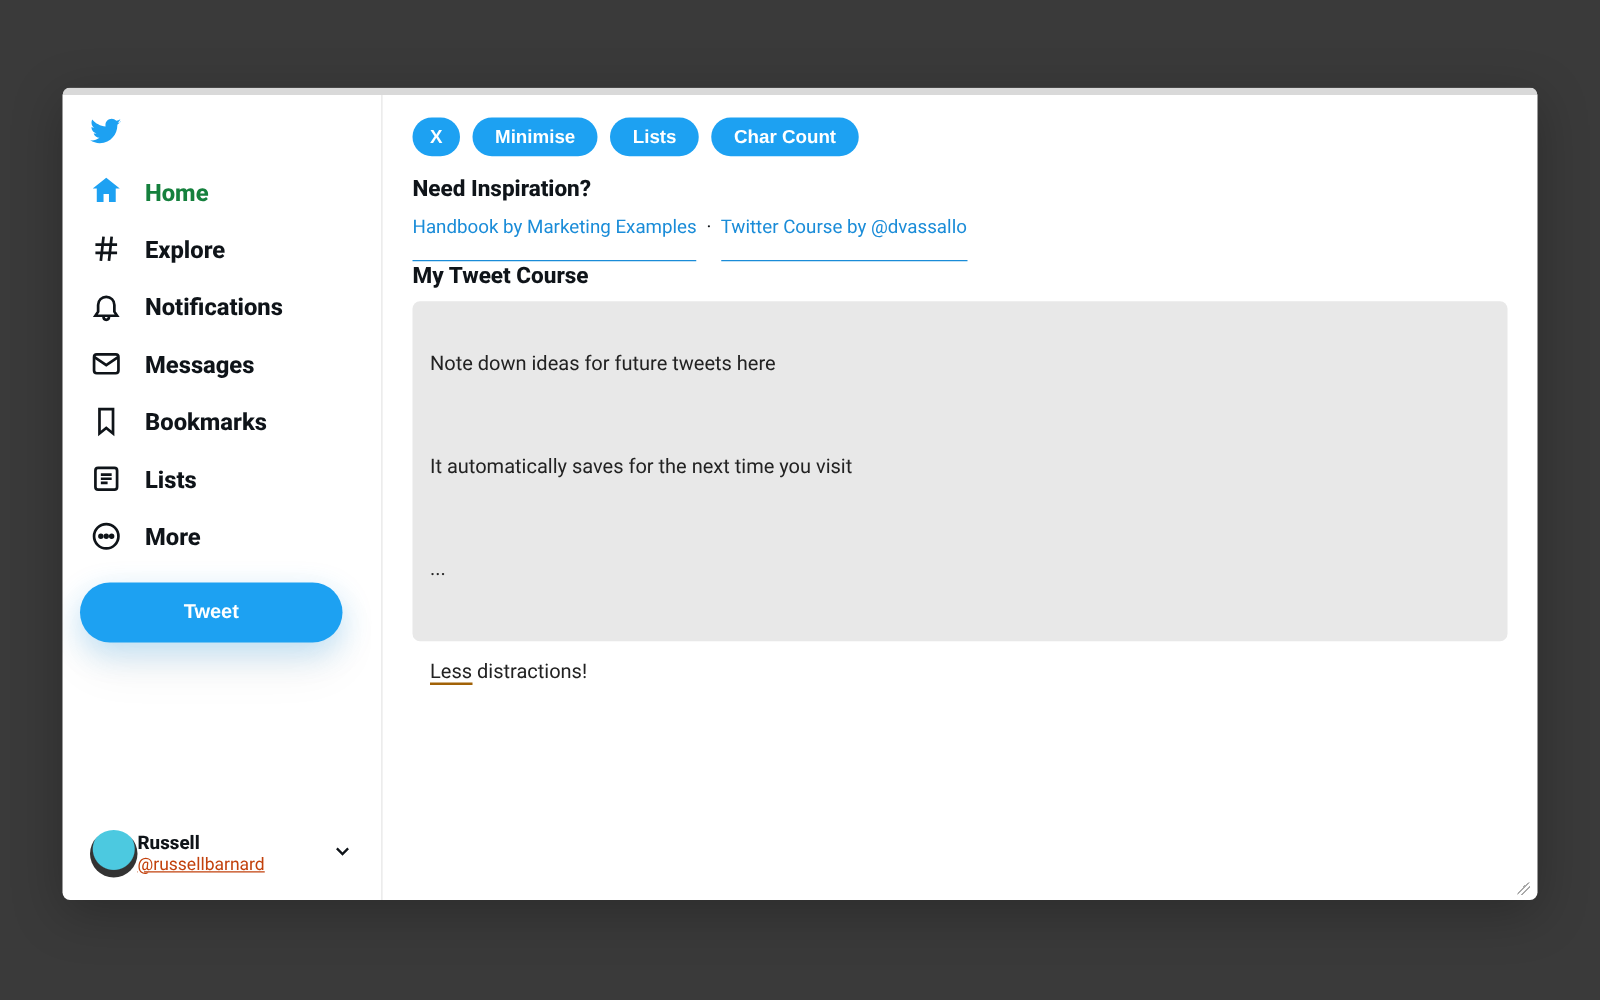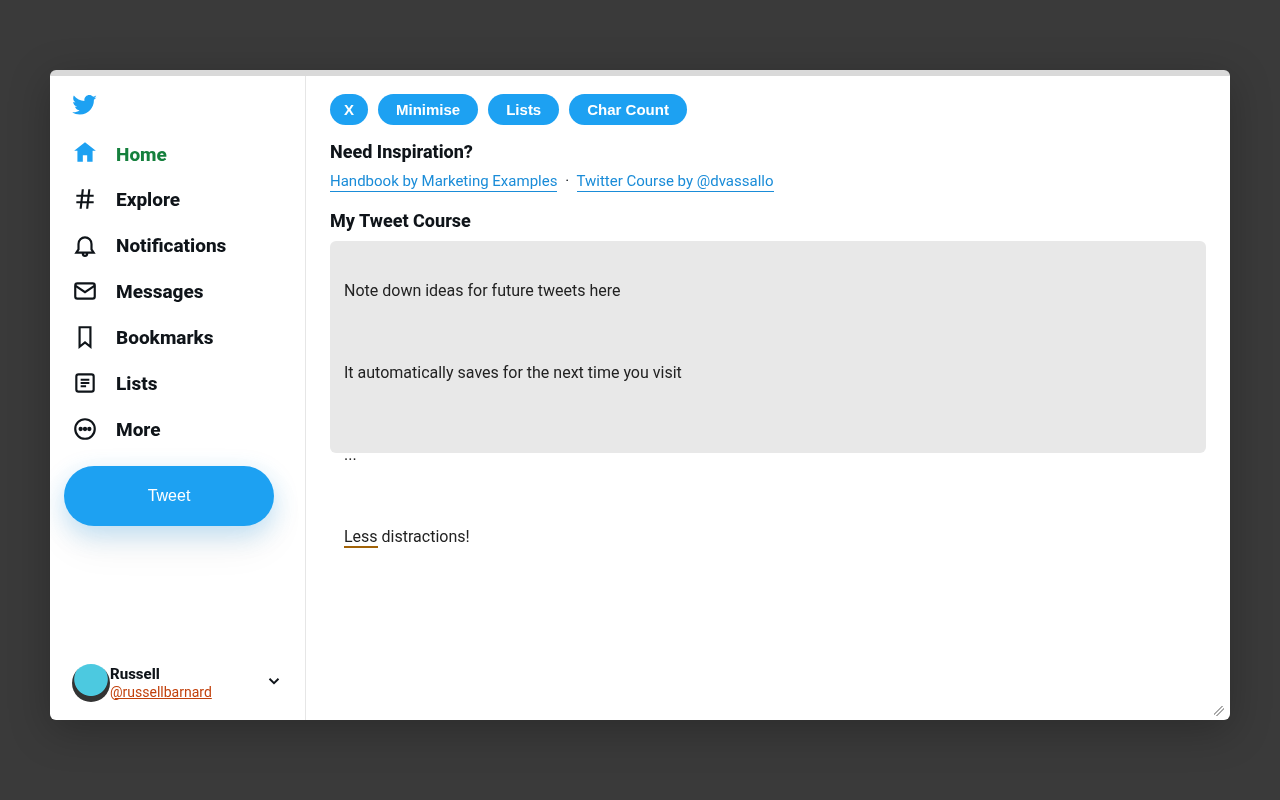--- a/index.html
+++ b/index.html
@@ -45,24 +45,24 @@
       color: #0f1419;
     }
     .nav-item.active { color: #15803d; align-items: flex-end; }
     .nav-icon { width: 26px; height: 26px; display:flex; align-items:center; justify-content:center; }
     .tweet-btn {
       margin-top: 14px;
       background: #1da1f2;
       color: #fff;
       border: none;
       border-radius: 9999px;
-      font-weight: 400;
+      font-weight: 700;
       font-size: 16px;
       width: 210px;
-      height: 60px;
+      height: 48px;
       cursor: pointer;
       box-shadow: 0 8px 24px rgba(29,161,242,0.25), 0 20px 40px rgba(0,0,0,0.06);
     }
     .spacer { flex: 1; }
     .account {
       display: flex;
       align-items: center;
       gap: 0;
       padding: 8px;
       border-radius: 9999px;
@@ -92,31 +92,31 @@
       padding: 5px 18px;
       font-weight: 700;
       font-size: 15px;
       cursor:pointer;
     }
     .pill.small { padding: 7px 14px; }
     .section-title { font-weight:800; font-size:18px; color:#0f1419; margin-bottom:10px;}
     .links { font-size:15px; margin-bottom:20px; }
     .links a {
       color:#1a8cd8; text-decoration: none; border-bottom:1px solid #1a8cd8;
-      padding-bottom:1px;
+      padding-bottom:18px;
     }
     .sep { color:#0f1419; padding: 0 4px; }
     .ideas-box {
       background:#e8e8e8;
       border-radius:6px;
       padding: 14px 14px;
       font-size:16px;
       color:#222;
       line-height:1.5;
-      height: 212px;
+      height: 272px;
       white-space: pre-line;
     }
     .underline-pink { border-bottom: 2px solid #a16207; }
     .resize-handle {
       position:absolute;
       right:6px; bottom:4px;
       width:10px; height:10px;
       background:
         linear-gradient(135deg, transparent 0 40%, #aaa 40% 50%, transparent 50% 60%, #aaa 60% 70%, transparent 70%);
     }

